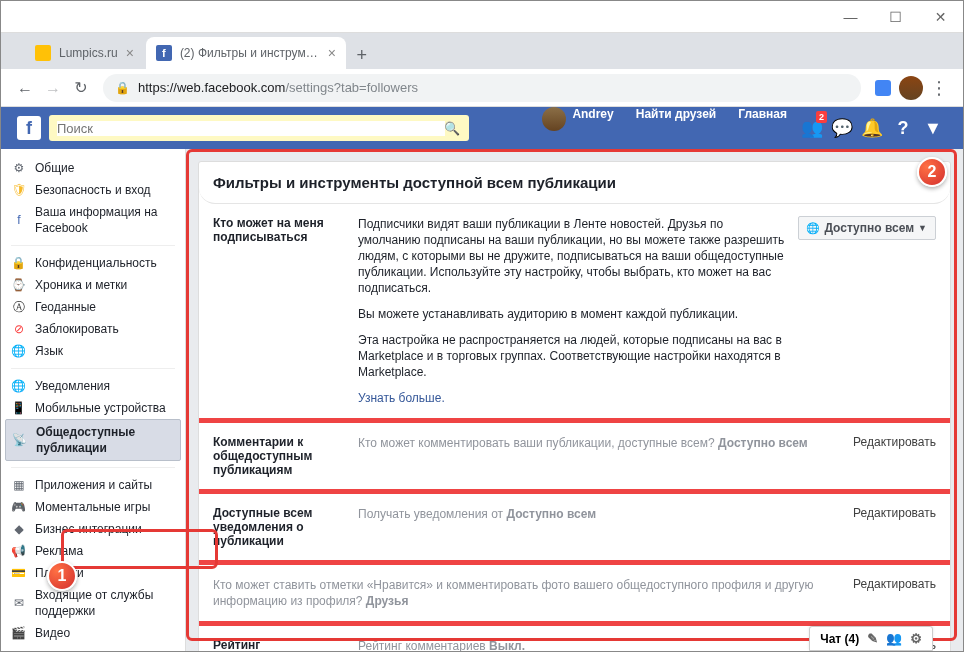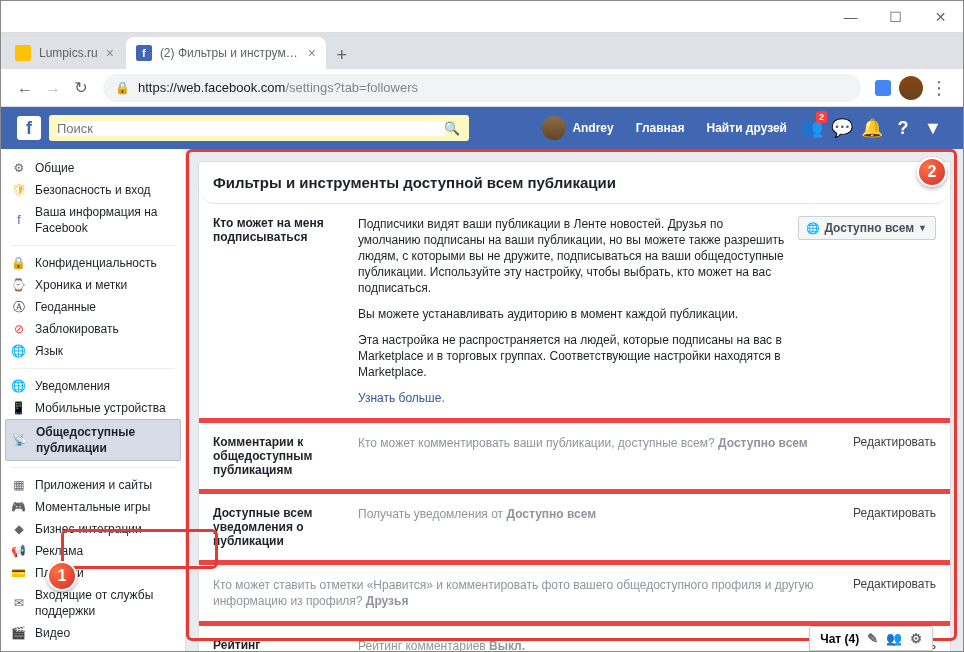--- a/index.html
+++ b/index.html
@@ -1,19 +1,19 @@
 <!DOCTYPE html>
 <html><head>
 <meta charset="utf-8">
 <style>
 *{margin:0;padding:0;box-sizing:border-box;font-family:Helvetica,Arial,sans-serif;}
 body{background:#fff;width:964px;height:652px;overflow:hidden;position:relative;border:1px solid #888;}
 .titlebar{height:32px;background:#fff;display:flex;justify-content:flex-end;align-items:center;border-bottom:1px solid #ddd;}
 .titlebar .winbtn{width:45px;height:32px;display:flex;align-items:center;justify-content:center;color:#666;font-size:14px;}
-.tabbar{height:36px;background:#dee1e6;display:flex;align-items:flex-end;padding-left:4px;}
+.tabbar{height:36px;background:#dee1e6;display:flex;align-items:flex-end;padding-left:24px;}
 .tab{height:32px;background:#dee1e6;border-radius:8px 8px 0 0;display:flex;align-items:center;padding:0 10px;font-size:12px;color:#5f6368;max-width:200px;margin-right:2px;position:relative;}
 .tab.active{background:#fff;}
 .tab .favicon{width:16px;height:16px;margin-right:8px;border-radius:2px;flex-shrink:0;}
 .tab .tabtitle{white-space:nowrap;overflow:hidden;text-overflow:ellipsis;flex:1;}
 .tab .close{margin-left:8px;color:#888;font-size:14px;}
 .newtab{width:28px;height:28px;display:flex;align-items:center;justify-content:center;color:#5f6368;font-size:18px;}
 .addrbar{height:38px;background:#fff;display:flex;align-items:center;padding:0 10px;border-bottom:1px solid #ddd;}
 .navbtn{width:28px;height:28px;display:flex;align-items:center;justify-content:center;color:#5f6368;font-size:16px;border-radius:50%;}
 .urlbox{flex:1;height:28px;background:#f1f3f4;border-radius:14px;display:flex;align-items:center;padding:0 12px;margin:0 8px;font-size:13px;color:#202124;}
 .urlbox .lock{margin-right:8px;color:#5f6368;font-size:12px;}
@@ -21,21 +21,21 @@
 .urlbox .path{color:#80868b;}
 .extbtn{width:28px;height:28px;display:flex;align-items:center;justify-content:center;}
 .avatar{width:24px;height:24px;border-radius:50%;background:linear-gradient(#8b4513,#654321);}
 .menuicon{color:#5f6368;font-size:18px;}
 .fbheader{height:42px;background:#4267b2;display:flex;align-items:center;padding:0 16px;color:#fff;}
 .fblogo{width:24px;height:24px;background:#fff;color:#4267b2;border-radius:3px;display:flex;align-items:center;justify-content:center;font-weight:bold;font-size:18px;margin-right:8px;}
 .fbsearch{flex:0 0 420px;height:26px;background:#fef9c3;border-radius:3px;display:flex;align-items:center;padding:0 8px;}
 .fbsearch input{border:none;outline:none;flex:1;font-size:13px;}
 .fbsearch .sicon{color:#888;font-size:13px;}
 .fbnav{display:flex;align-items:center;margin-left:auto;gap:2px;}
-.fbnav .navitem{padding:0 10px;height:42px;display:flex;align-items:center;font-size:12px;font-weight:bold;cursor:pointer;}
+.fbnav .navitem{padding:0 10px;height:42px;display:flex;align-items:flex-start;font-size:12px;font-weight:bold;cursor:pointer;}
 .fbnav .profpic{width:24px;height:24px;border-radius:50%;background:linear-gradient(#8b6f47,#654321);margin-right:6px;}
 .fbnav .iconbtn{width:28px;display:flex;align-items:center;justify-content:center;font-size:18px;position:relative;}
 .fbnav .badge{position:absolute;top:4px;right:0;background:#fa3e3e;color:#fff;font-size:9px;border-radius:2px;padding:0 3px;line-height:12px;}
 .content{display:flex;background:#e9ebee;height:calc(100% - 148px);}
 .sidebar{width:185px;background:#fff;border-right:1px solid #ddd;padding:8px 0;font-size:12px;overflow:hidden;}
 .sidebar .sitem{display:flex;align-items:center;padding:3px 10px;color:#1d2129;cursor:pointer;line-height:16px;}
 .sidebar .sitem.active{background:#d8dce6;font-weight:bold;border:1px solid #b8bfca;border-radius:2px;margin:0 4px;padding:4px 6px;}
 .sidebar .sicon{width:16px;height:16px;margin-right:8px;display:flex;align-items:center;justify-content:center;font-size:12px;flex-shrink:0;}
 .sidebar hr{border:none;border-top:1px solid #eee;margin:6px 10px;}
 .main{flex:1;padding:12px;overflow:hidden;position:relative;}
@@ -103,22 +103,22 @@
   <div class="fblogo">f</div>
   <div class="fbsearch">
     <input placeholder="Поиск" style="">
     <span class="sicon">🔍</span>
   </div>
   <div class="fbnav">
     <div class="navitem">
       <div class="profpic"></div>
       <span>Andrey</span>
     </div>
+    <div class="navitem">Найти друзей</div>
     <div class="navitem">Главная</div>
-    <div class="navitem">Найти друзей</div>
     <div class="navitem iconbtn">👥<span class="badge">2</span></div>
     <div class="navitem iconbtn">💬</div>
     <div class="navitem iconbtn">🔔</div>
     <div class="navitem iconbtn">?</div>
     <div class="navitem iconbtn">▼</div>
   </div>
 </div>
 
 <div class="content">
   <div class="sidebar" id="sidebar">

